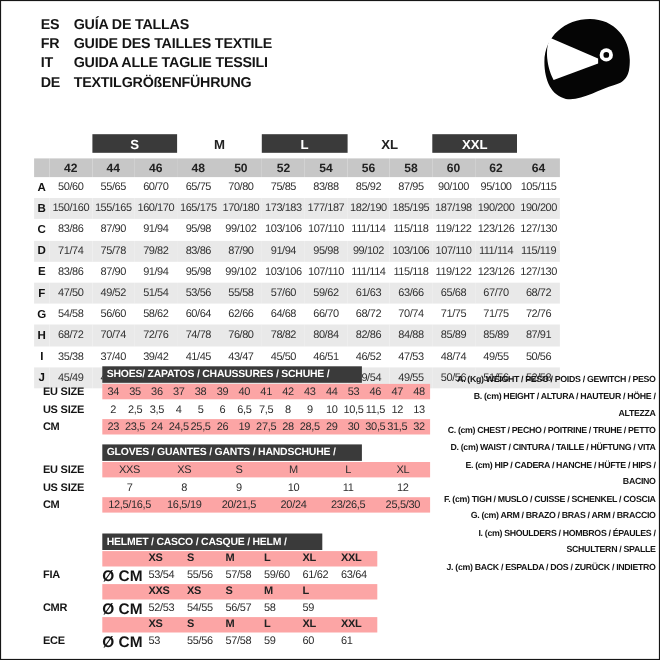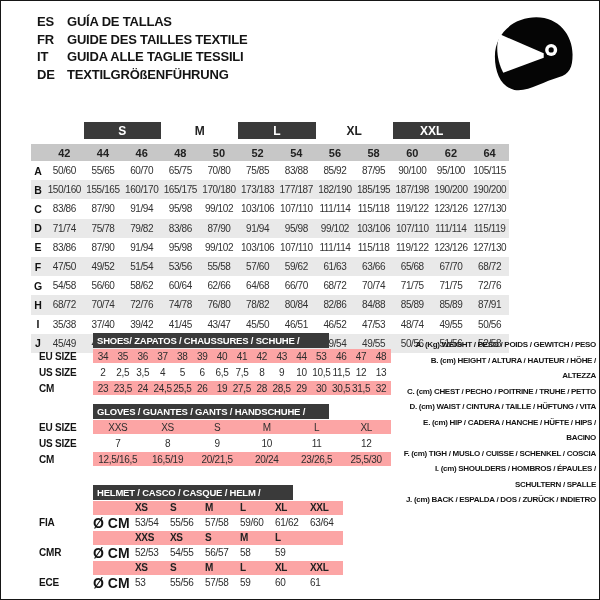--- a/index.html
+++ b/index.html
@@ -464,17 +464,18 @@
     </div>
   </div>
 
   <div class="legend">
       <div class="legend-item">A. (Kg) WEIGHT / PESO / POIDS / GEWITCH / PESO</div>
       <div class="legend-item">B. (cm) HEIGHT / ALTURA / HAUTEUR / HÖHE / ALTEZZA</div>
       <div class="legend-item">C. (cm) CHEST / PECHO / POITRINE / TRUHE / PETTO</div>
       <div class="legend-item">D. (cm) WAIST / CINTURA / TAILLE / HÜFTUNG / VITA</div>
       <div class="legend-item">E. (cm) HIP / CADERA / HANCHE / HÜFTE / HIPS /  BACINO</div>
       <div class="legend-item">F. (cm) TIGH / MUSLO / CUISSE / SCHENKEL / COSCIA</div>
+      <div class="legend-item">G. (cm) ARM  / BRAZO / BRAS / ARM / BRACCIO</div>
       <div class="legend-item">I.  (cm) SHOULDERS / HOMBROS / ÉPAULES / SCHULTERN / SPALLE</div>
       <div class="legend-item">J. (cm) BACK / ESPALDA / DOS / ZURÜCK / INDIETRO</div>
     </div>
 
 </div>
 
 </body></html>

